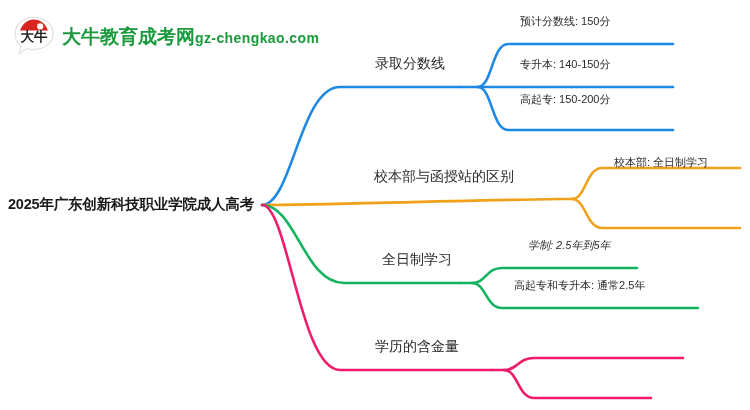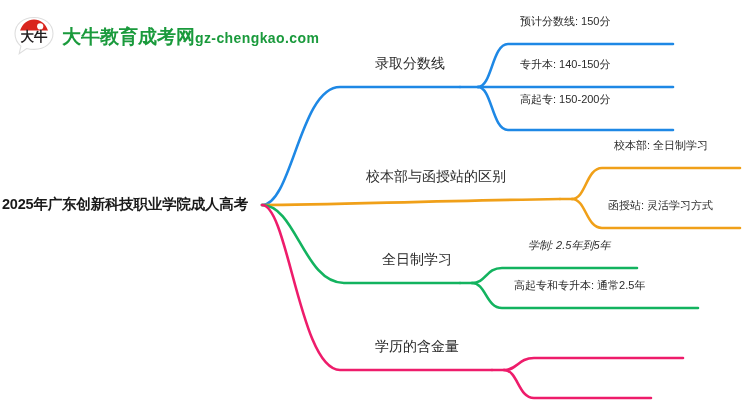--- a/index.html
+++ b/index.html
@@ -69,21 +69,21 @@
   .node {
     position: absolute;
     white-space: nowrap;
     color: #2b2b2b;
     font-family: "Liberation Sans", "DejaVu Sans", sans-serif;
   }
   .root-node {
     font-size: 14.5px;
     font-weight: bold;
     color: #1a1a1a;
-    left: 2px;
+    left: 8px;
     top: 195px;
     letter-spacing: -0.2px;
   }
   .branch-node {
     font-size: 14px;
     color: #2b2b2b;
     font-family: Liberation Serif, serif;
   }
   .leaf-node {
     font-size: 11px;
@@ -160,23 +160,22 @@
     </g>
   </svg>
 
   <div class="node root-node">2025年广东创新科技职业学院成人高考</div>
 
   <div class="node branch-node" style="left:375px; top:55px;">录取分数线</div>
   <div class="node leaf-node" style="left:508px; top:14px;">预计分数线: 150分</div>
   <div class="node leaf-node" style="left:508px; top:57px;">专升本: 140-150分</div>
   <div class="node leaf-node" style="left:508px; top:92px;">高起专: 150-200分</div>
 
-  <div class="node branch-node" style="left:366px; top:168px;">校本部与函授站的区别</div>
-  <div class="node leaf-node" style="left:602px; top:138px;">校本部: 全日制学习</div>
-  <div class="node leaf-node" style="left:596px; top:198px;">函授站: 灵活学习方式</div>
+  <div class="node branch-node" style="left:374px; top:168px;">校本部与函授站的区别</div>
+  <div class="node leaf-node" style="left:602px; top:155px;">校本部: 全日制学习</div>
 
   <div class="node branch-node" style="left:382px; top:251px;">全日制学习</div>
   <div class="node leaf-node" style="left:516px; top:238px;font-style:italic;">学制: 2.5年到5年</div>
   <div class="node leaf-node" style="left:502px; top:278px;">高起专和专升本: 通常2.5年</div>
 
   <div class="node branch-node" style="left:375px; top:338px;">学历的含金量</div>
 
 </div>
 
 </body></html>

